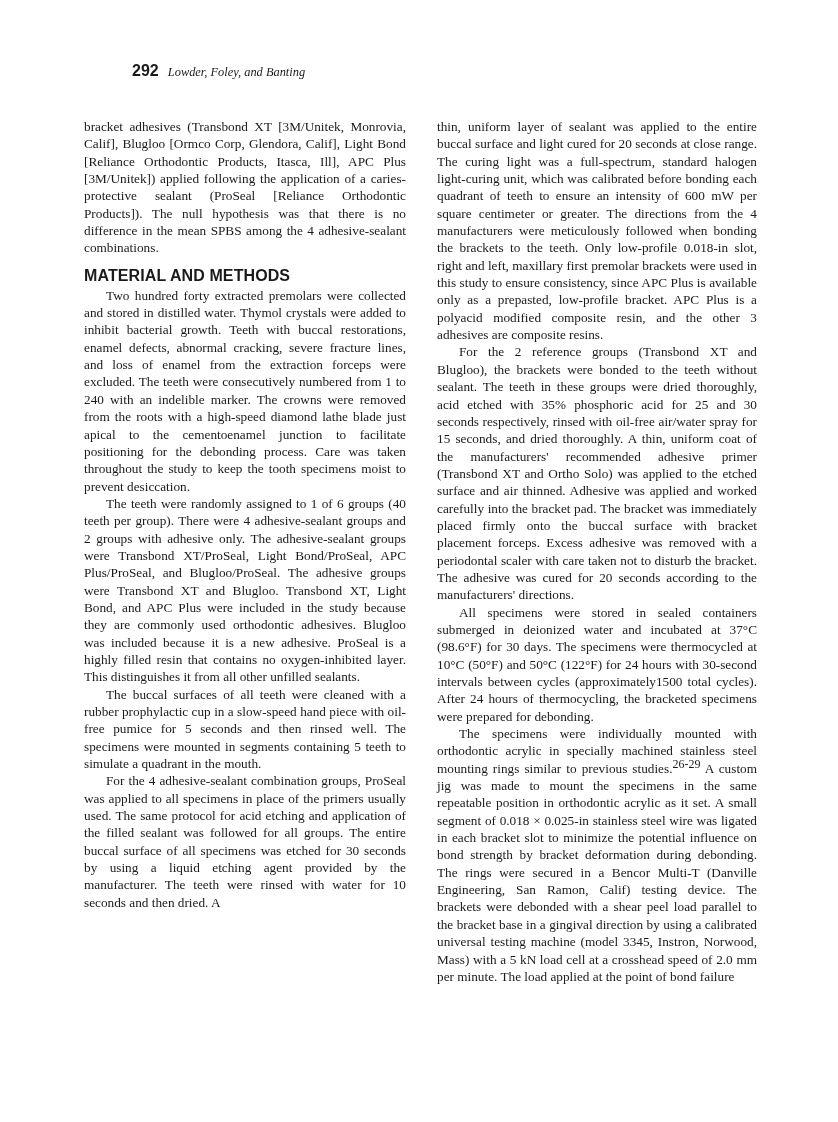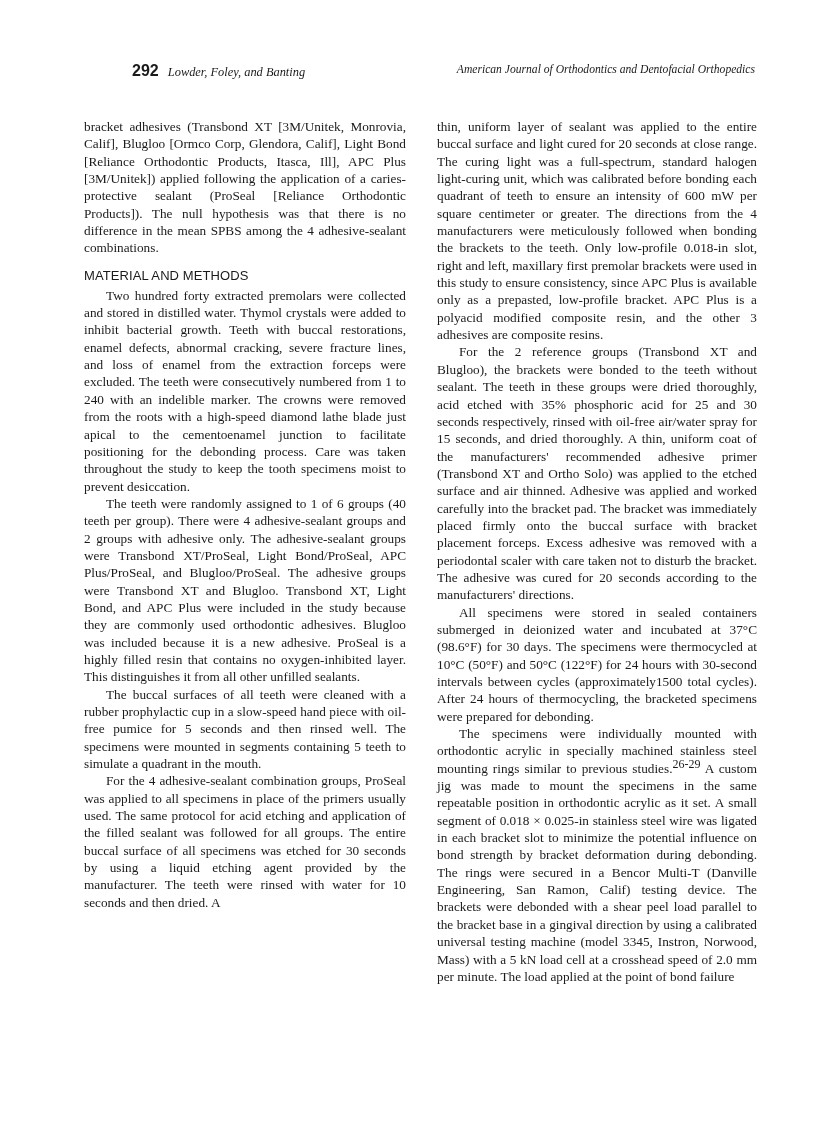--- a/index.html
+++ b/index.html
@@ -7,33 +7,32 @@
            font-family: "Liberation Serif", "DejaVu Serif", serif; color: #1a1a1a; }
     .header-left { position: absolute; left: 84px; top: 62px; font-size: 12.4px; white-space: nowrap; }
     .page-num { font-family: "Liberation Sans", "DejaVu Sans", sans-serif; font-weight: bold; font-size: 16px; margin-right: 6px; margin-left: 48px; }
     .authors { font-style: italic; }
     .header-right { position: absolute; right: 83px; top: 62px; text-align: right; font-style: italic; font-size: 11.6px; line-height: 15px; }
     .col { position: absolute; top: 118px; text-align: justify; font-size: 13.25px; line-height: 17.35px; hyphens: manual; }
     .col-left { left: 84px; width: 322px; }
     .col-right { left: 437px; width: 320px; }
     .col p { margin: 0; text-indent: 22px; }
     .col p.noindent { text-indent: 0; }
-    .section-heading { font-family: "Liberation Sans", "DejaVu Sans", sans-serif; font-weight: normal;
-      font-size: 13px; margin: 10px 0 3px 0; letter-spacing: 0.1px; line-height: 17px; }
+    .section-heading { font-family: "Liberation Sans", "DejaVu Sans", sans-serif; font-weight: bold;
+      font-size: 16px; margin: 10px 0 3px 0; letter-spacing: 0.1px; line-height: 17px; }
     sup { font-size: 12px; line-height: 0; vertical-align: 5px; }
   </style>
 </head>
 <body>
 
 <div class="header-left">
   <span class="page-num">292</span>
   <span class="authors">Lowder, Foley, and Banting</span>
 </div>
 <div class="header-right">
-  <div>American Journal of Orthodontics and Dentofacial Orthopedics</div>
 </div>
 
 <div class="col col-left">
   <p class="noindent">bracket adhesives (Transbond XT [3M/Unitek, Monrovia, Calif], Blugloo [Ormco Corp, Glendora, Calif], Light Bond [Reliance Orthodontic Products, Itasca, Ill], APC Plus [3M/Unitek]) applied following the application of a caries-protective sealant (ProSeal [Reliance Orthodontic Products]). The null hypothesis was that there is no difference in the mean SPBS among the 4 adhesive-sealant combinations.</p>
   <div class="section-heading">MATERIAL AND METHODS</div>
   <p>Two hundred forty extracted premolars were collected and stored in distilled water. Thymol crystals were added to inhibit bacterial growth. Teeth with buccal restorations, enamel defects, abnormal cracking, severe fracture lines, and loss of enamel from the extraction forceps were excluded. The teeth were consecutively numbered from 1 to 240 with an indelible marker. The crowns were removed from the roots with a high-speed diamond lathe blade just apical to the cementoenamel junction to facilitate positioning for the debonding process. Care was taken throughout the study to keep the tooth specimens moist to prevent desiccation.</p>
   <p>The teeth were randomly assigned to 1 of 6 groups (40 teeth per group). There were 4 adhesive-sealant groups and 2 groups with adhesive only. The adhesive-sealant groups were Transbond XT/ProSeal, Light Bond/ProSeal, APC Plus/ProSeal, and Blugloo/ProSeal. The adhesive groups were Transbond XT and Blugloo. Transbond XT, Light Bond, and APC Plus were included in the study because they are commonly used orthodontic adhesives. Blugloo was included because it is a new adhesive. ProSeal is a highly filled resin that contains no oxygen-inhibited layer. This distinguishes it from all other unfilled sealants.</p>
   <p>The buccal surfaces of all teeth were cleaned with a rubber prophylactic cup in a slow-speed hand piece with oil-free pumice for 5 seconds and then rinsed well. The specimens were mounted in segments containing 5 teeth to simulate a quadrant in the mouth.</p>
   <p>For the 4 adhesive-sealant combination groups, ProSeal was applied to all specimens in place of the primers usually used. The same protocol for acid etching and application of the filled sealant was followed for all groups. The entire buccal surface of all specimens was etched for 30 seconds by using a liquid etching agent provided by the manufacturer. The teeth were rinsed with water for 10 seconds and then dried. A</p>
 </div>

